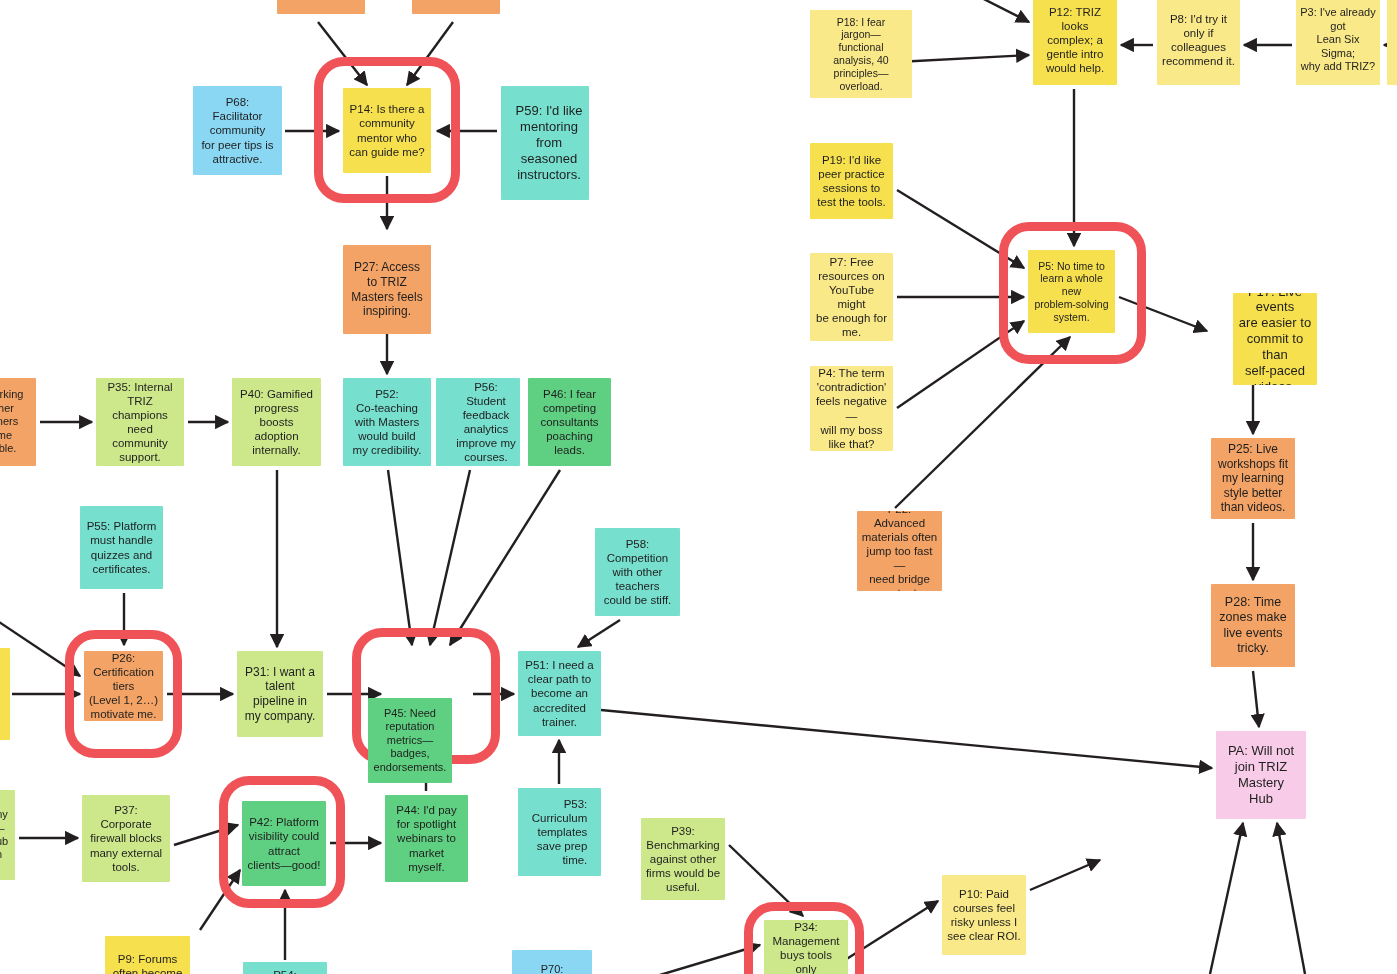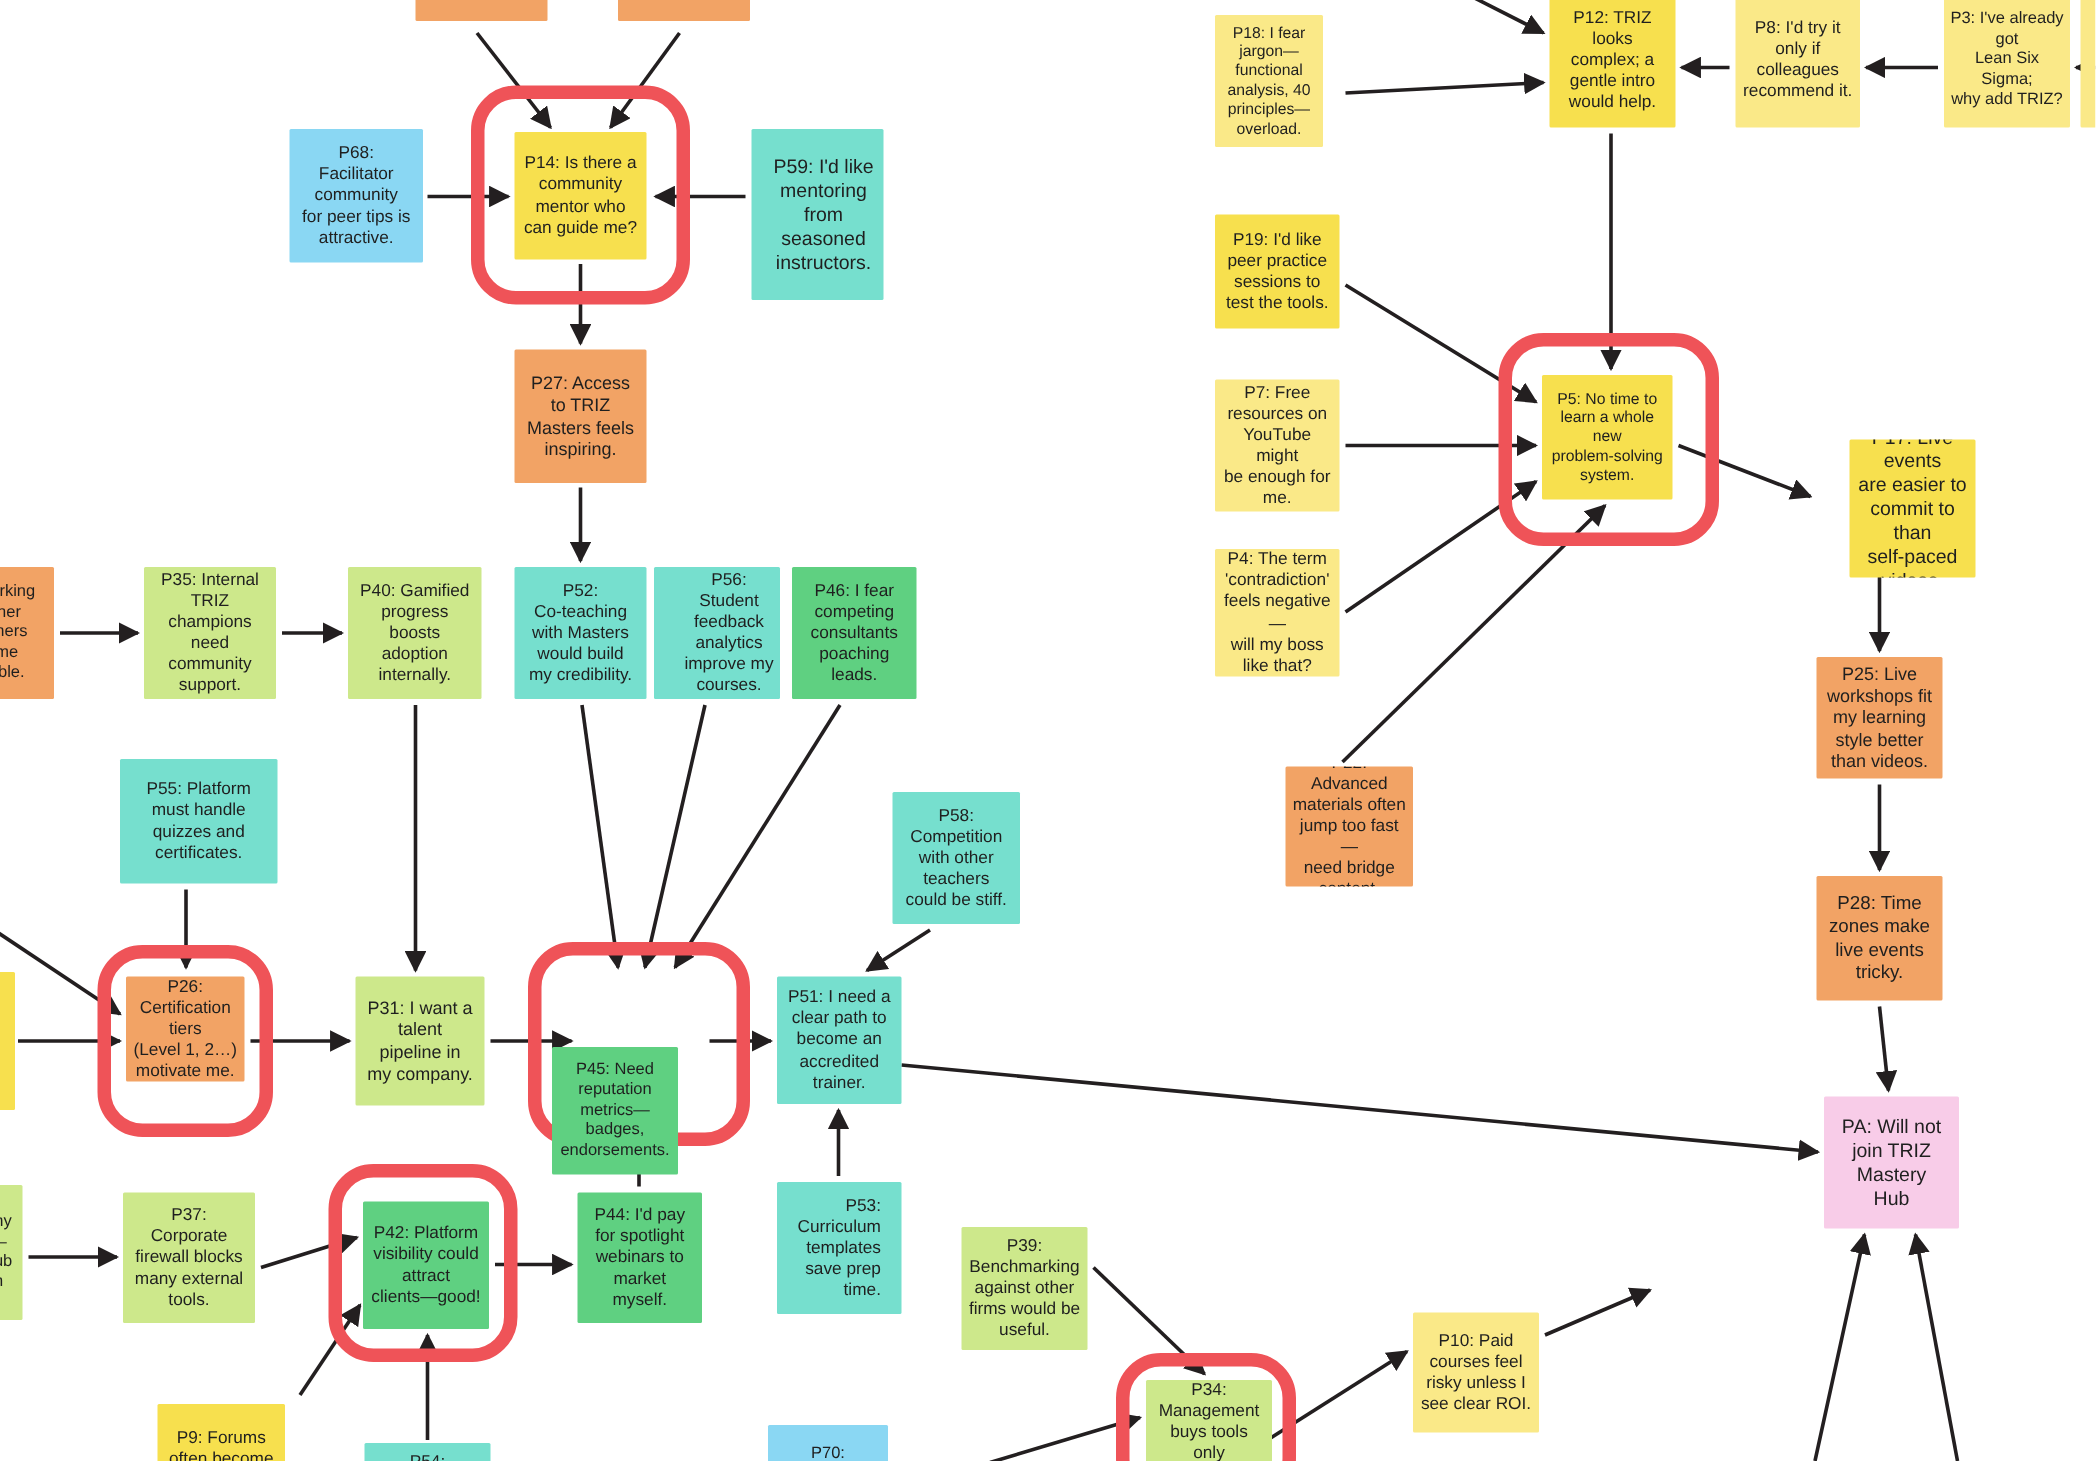--- a/index.html
+++ b/index.html
@@ -140,21 +140,21 @@
 attractive.</div>
       <div class="node c-yellow" style="left: 343px; top: 88px; width: 88px; height: 85px; font-size: 11.5px;">P14: Is there a
 community
 mentor who
 can guide me?</div>
       <div class="node c-teal" style="left: 501px; top: 86px; width: 88px; height: 114px; font-size: 13px; padding-left: 12px;">P59: I'd like
 mentoring
 from
 seasoned
 instructors.</div>
-      <div class="node c-orange" style="left: 343px; top: 233px; width: 88px; height: 89px; font-size: 12px;">P27: Access
+      <div class="node c-orange" style="left: 343px; top: 245px; width: 88px; height: 89px; font-size: 12px;">P27: Access
 to TRIZ
 Masters feels
 inspiring.</div>
       <div class="node c-orange" style="left: -38px; top: 378px; width: 74px; height: 88px; font-size: 11px;">…working
 …ther
 …oners
 …me
 …able.</div>
       <div class="node c-limegreen" style="left: 96px; top: 378px; width: 88px; height: 88px; font-size: 11.5px;">P35: Internal
 TRIZ champions
@@ -174,21 +174,21 @@
       <div class="node c-teal" style="left: 436px; top: 378px; width: 84px; height: 88px; font-size: 11.5px; padding-left: 20px;">P56: Student
 feedback
 analytics
 improve my
 courses.</div>
       <div class="node c-green" style="left: 528px; top: 378px; width: 83px; height: 88px; font-size: 11.5px;">P46: I fear
 competing
 consultants
 poaching
 leads.</div>
-      <div class="node c-teal" style="left: 80px; top: 506px; width: 105px; height: 83px; font-size: 11.5px;">P55: Platform
+      <div class="node c-teal" style="left: 80px; top: 506px; width: 83px; height: 83px; font-size: 11.5px;">P55: Platform
 must handle
 quizzes and
 certificates.</div>
       <div class="node c-teal" style="left: 595px; top: 528px; width: 85px; height: 88px; font-size: 11.5px;">P58:
 Competition
 with other
 teachers
 could be stiff.</div>
       <div class="node c-yellow" style="left: -16px; top: 648px; width: 26px; height: 92px; font-size: 11px;"></div>
       <div class="node c-orange" style="left: 84px; top: 651px; width: 79px; height: 70px; font-size: 11.5px;">P26:
@@ -231,21 +231,21 @@
       <div class="node c-teal" style="left: 518px; top: 788px; width: 83px; height: 88px; font-size: 11.5px; text-align: right;">P53:
 Curriculum
 templates
 save prep
 time.</div>
       <div class="node c-yellow" style="left: 105px; top: 936px; width: 85px; height: 60px; font-size: 11.5px;">P9: Forums
 often become
 </div>
       <div class="node c-teal" style="left: 243px; top: 962px; width: 84px; height: 40px; font-size: 11.5px;">P54: Royalty…</div>
       <div class="node c-skyblue" style="left: 512px; top: 950px; width: 80px; height: 40px; font-size: 11px;">P70:</div>
-      <div class="node c-paleyellow" style="left: 810px; top: 10px; width: 72px; height: 88px; font-size: 10.5px;">P18: I fear
+      <div class="node c-paleyellow" style="left: 810px; top: 10px; width: 102px; height: 88px; font-size: 10.5px;">P18: I fear
 jargon—
 functional
 analysis, 40
 principles—
 overload.</div>
       <div class="node c-yellow" style="left: 1033px; top: -5px; width: 84px; height: 90px; font-size: 11.5px;">P12: TRIZ
 looks
 complex; a
 gentle intro
 would help.</div>

